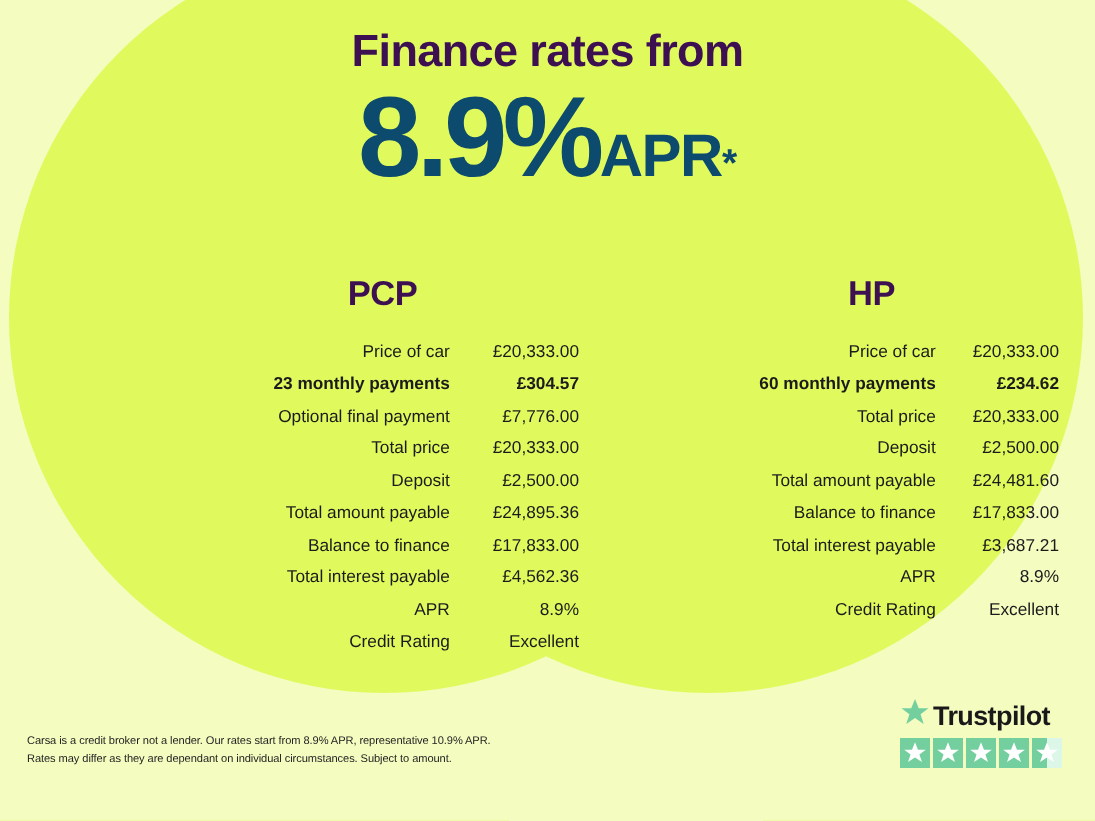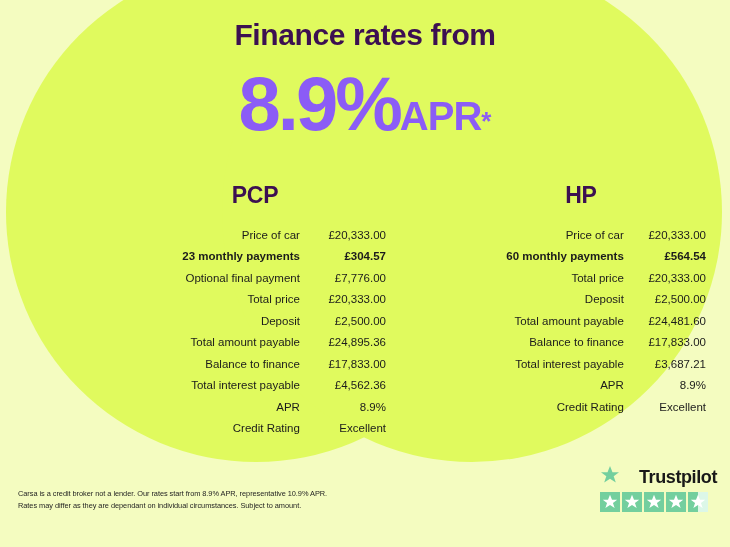--- a/index.html
+++ b/index.html
@@ -52,24 +52,24 @@
     text-align: center;
   }
   #headline-title {
     font-size: 30px;
     font-weight: bold;
     color: #3c1051;
     letter-spacing: -0.4px;
     line-height: 34px;
   }
   #rate-line {
-    margin-top: 14px;
+    margin-top: 2px;
     line-height: 1;
     white-space: nowrap;
-    color: #8b5cf6;
+    color: #0c4a6e;
   }
   #rate-value {
     font-size: 76px;
     font-weight: bold;
     letter-spacing: -3px;
     vertical-align: baseline;
   }
   #rate-suffix {
     font-size: 40px;
     font-weight: bold;
@@ -129,21 +129,21 @@
 
   #trustpilot {
     position: absolute;
     left: 600px;
     top: 466px;
     width: 120px;
   }
   #tp-wordmark {
     display: flex;
     align-items: center;
-    gap: 19px;
+    gap: 2px;
     height: 22px;
   }
   #tp-name {
     font-size: 18px;
     font-weight: bold;
     color: #191919;
     letter-spacing: -0.4px;
   }
   #tp-stars {
     display: flex;
@@ -241,21 +241,21 @@
     <div class="plan-col" id="col-hp">
       <div class="plan-title">HP</div>
       <table class="plan-table">
         <tbody>
           <tr>
             <td class="lbl">Price of car</td>
             <td class="val">£20,333.00</td>
           </tr>
           <tr class="highlight">
             <td class="lbl">60 monthly payments</td>
-            <td class="val">£564.54</td>
+            <td class="val">£234.62</td>
           </tr>
           <tr>
             <td class="lbl">Total price</td>
             <td class="val">£20,333.00</td>
           </tr>
           <tr>
             <td class="lbl">Deposit</td>
             <td class="val">£2,500.00</td>
           </tr>
           <tr>

